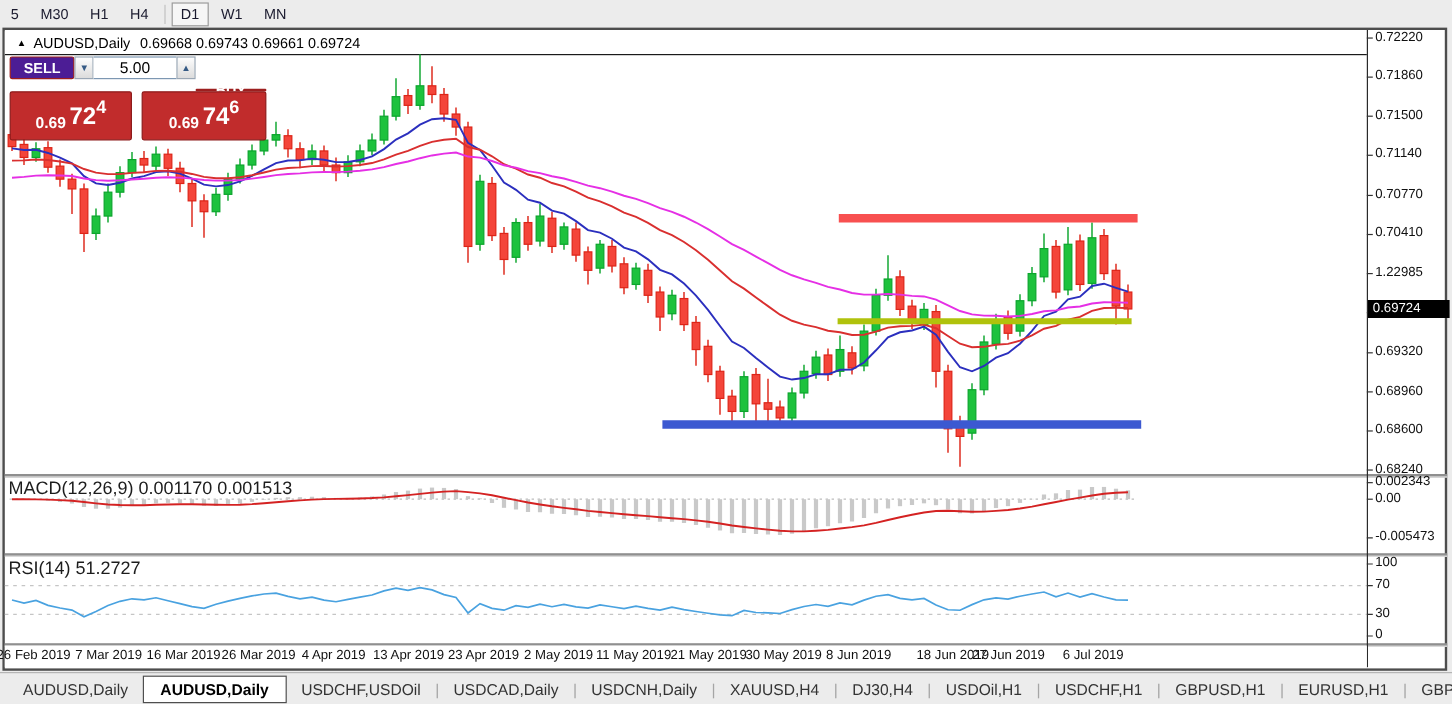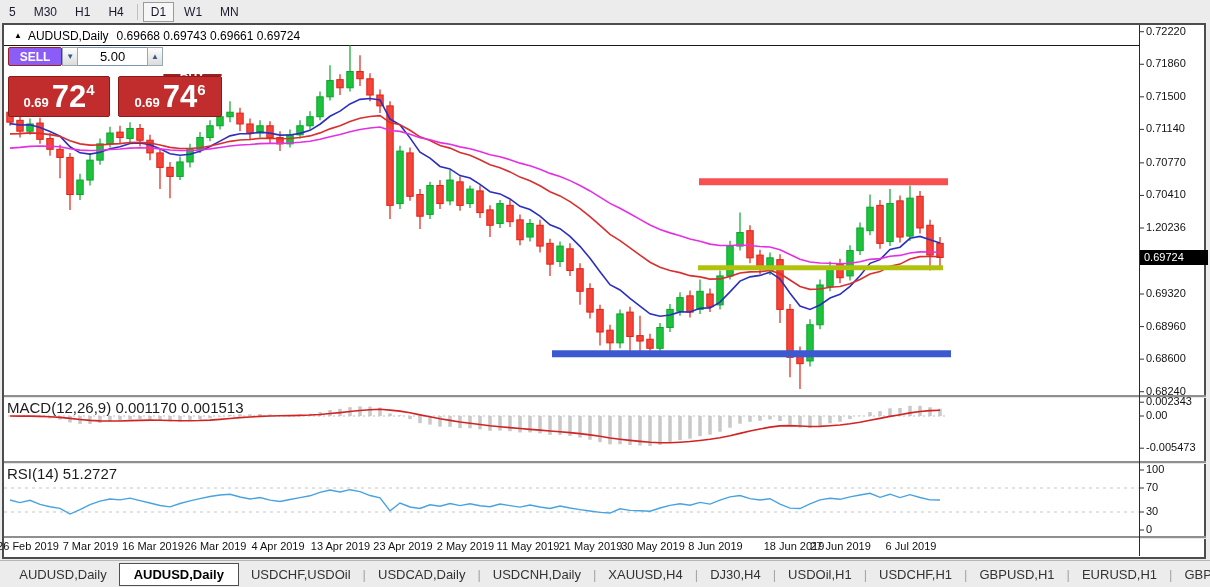--- a/index.html
+++ b/index.html
@@ -23,33 +23,33 @@
   .pane-label b{font-weight:normal;}
   .y-label{position:absolute;left:1146px;font-size:11px;color:#111;z-index:4;white-space:nowrap;}
   .price-chip{position:absolute;left:1140px;width:64px;height:15px;background:#000;color:#fff;
               font-size:11px;line-height:15px;padding-left:4px;z-index:6;}
   .date-axis{position:absolute;left:4px;top:538px;width:1135px;height:18px;background:#fff;z-index:4;}
   .date-label{position:absolute;top:2px;font-size:11px;color:#111;transform:translateX(-50%);white-space:nowrap;}
   svg.overlay{position:absolute;left:0;top:0;z-index:3;pointer-events:none;}
   
   .trade-panel{position:absolute;left:8px;top:47px;z-index:10;width:214px;}
   .tp-row1{display:flex;height:19px;}
-  .btn-trade{background:#8b5cf6;border:1px solid #9d1f1f;border-radius:2px;color:#fff;font-size:12px;
+  .btn-trade{background:#4c1d95;border:1px solid #9d1f1f;border-radius:2px;color:#fff;font-size:12px;
              font-weight:bold;display:flex;align-items:center;justify-content:center;cursor:pointer;}
   .sell-btn{width:53px;}
   .buy-btn{width:58px;margin-top:27px;}
   .spin-btn{width:14px;background:linear-gradient(#fdfdfd,#dcdcdc);border:1px solid #9aa7b5;color:#355a85;
             font-size:8px;display:flex;align-items:center;justify-content:center;cursor:pointer;}
   .lot-field{width:70px;background:#fff;border:1px solid #7d97b2;border-left:0;border-right:0;
              font-size:13px;color:#000;text-align:center;line-height:17px;}
   .tp-row2{display:flex;margin-top:10px;}
   .price-box{background:#c12c2c;border:1px solid #8e1b1b;border-radius:2px;color:#fff;height:39px;
              display:flex;align-items:center;justify-content:center;cursor:pointer;}
   .price-box .small{font-size:13px;font-weight:bold;margin-top:12px;}
-  .price-box .big{font-size:31px;font-weight:bold;line-height:34px;margin-left:3px;}
+  .price-box .big{font-size:20px;font-weight:bold;line-height:34px;margin-left:3px;}
   .price-box .sup{font-size:15px;font-weight:bold;margin-bottom:14px;}
   .sell-box{width:102px;margin-right:8px;}
   .buy-box{width:104px;}
   
   .tab-bar{position:absolute;left:0;top:560px;width:1210px;height:27px;background:#ececec;
            border-top:1px solid #b5b5b5;display:flex;align-items:center;font-size:13px;color:#333;z-index:8;}
   .tab{padding:3px 12px;white-space:nowrap;cursor:pointer;}
   .tab.active{background:#fff;border:1px solid #4f4f4f;font-weight:bold;color:#000;padding:3px 14px;}
   .tab-sep{color:#a5a5a5;}
 </style>
@@ -89,21 +89,21 @@
   <div class="sep-h" style="top:536px;"></div>
   <div class="axis-vline"></div>
 
   <div id="yaxis">
       <div class="y-label" style="top: 24.7066px;">0.72220</div>
       <div class="y-label" style="top: 57.2693px;">0.71860</div>
       <div class="y-label" style="top: 89.832px;">0.71500</div>
       <div class="y-label" style="top: 122.395px;">0.71140</div>
       <div class="y-label" style="top: 155.862px;">0.70770</div>
       <div class="y-label" style="top: 188.425px;">0.70410</div>
-      <div class="y-label" style="top: 220.987px;">1.20236</div>
+      <div class="y-label" style="top: 220.987px;">1.22985</div>
       <div class="y-label" style="top: 253.55px;">0.69690</div>
       <div class="y-label" style="top: 287.017px;">0.69320</div>
       <div class="y-label" style="top: 319.58px;">0.68960</div>
       <div class="y-label" style="top: 352.143px;">0.68600</div>
       <div class="y-label" style="top: 384.706px;">0.68240</div>
       <div class="y-label" style="top: 395.218px;">0.002343</div>
       <div class="y-label" style="top: 409px;">0.00</div>
       <div class="y-label" style="top: 441.192px;">-0.005473</div>
       <div class="y-label" style="top: 463px;">100</div>
       <div class="y-label" style="top: 481px;">70</div>

